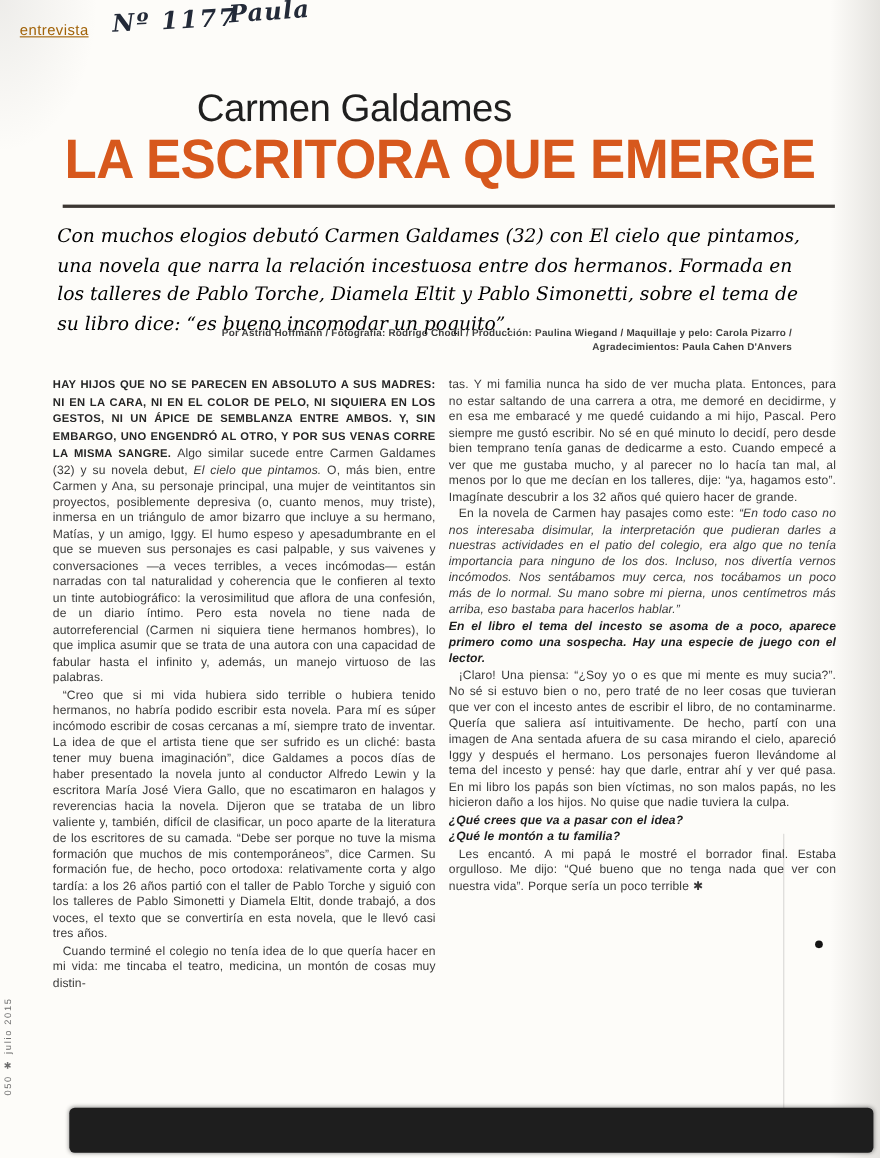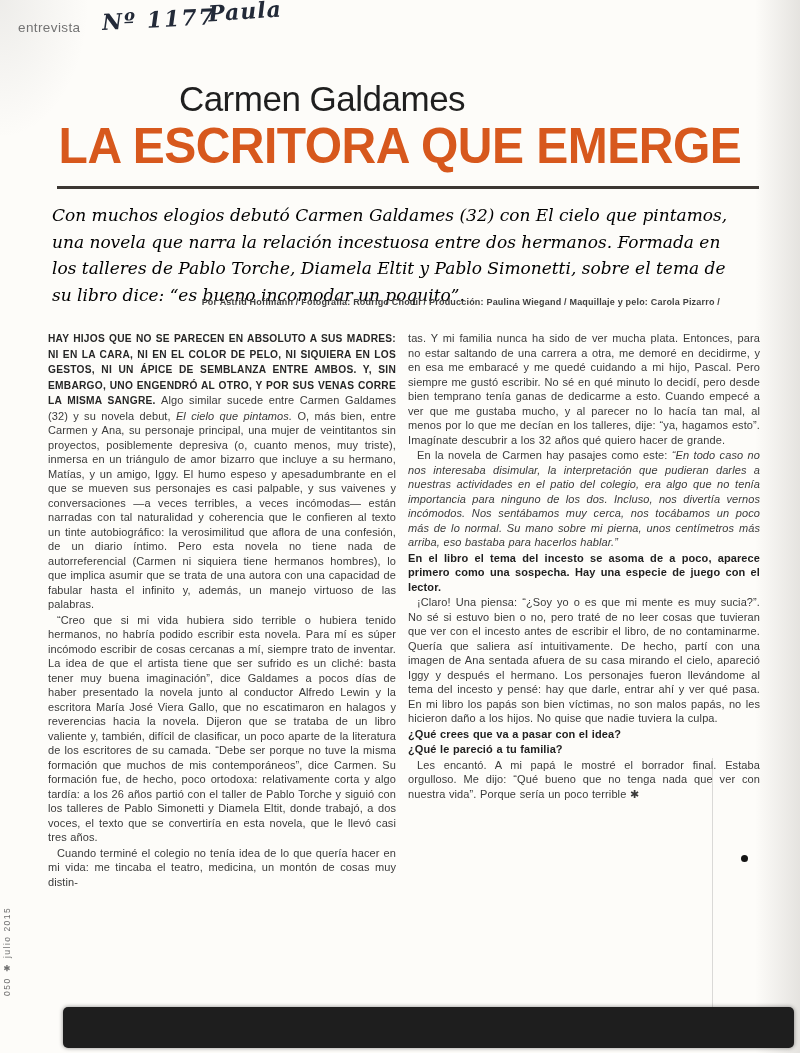--- a/index.html
+++ b/index.html
@@ -14,21 +14,21 @@
     background:linear-gradient(to right, rgba(120,115,108,0) 0%, rgba(120,115,108,0.18) 100%);
     pointer-events:none;
   }
   .scan-shade-topleft{
     position:absolute;top:0;left:0;width:90px;height:140px;
     background:radial-gradient(ellipse at 0% 0%, rgba(100,100,100,0.10), rgba(100,100,100,0) 70%);
     pointer-events:none;
   }
   .kicker{
     position:absolute;left:18px;top:20px;
-    font-size:13.5px;color:#737373;letter-spacing:0.4px;
+    font-size:13.5px;color:#a16207;letter-spacing:0.4px;text-decoration:underline;
   }
   .hand{
     position:absolute;color:#232a38;
     font-family:"DejaVu Serif",serif;font-style:italic;font-weight:700;
   }
   .hand-number{left:102px;top:6px;font-size:22px;transform:rotate(-3deg);letter-spacing:2px;}
   .hand-name{left:208px;top:-2px;font-size:22px;transform:rotate(-4deg);letter-spacing:1px;}
   .title-name{
     position:absolute;left:0;top:79px;width:644px;text-align:center;
     font-size:35px;color:#1f1f1f;font-weight:400;letter-spacing:-0.5px;
@@ -45,29 +45,29 @@
   .lede{
     position:absolute;left:52px;top:202px;width:696px;text-align:left;
     font-family:"DejaVu Serif",serif;font-style:italic;
     font-size:17px;line-height:26.5px;color:#000000;
   }
   .byline{
     position:absolute;left:80px;top:296px;width:640px;text-align:right;
     font-size:9px;font-weight:700;color:#3f3f3f;line-height:13px;letter-spacing:0.2px;
   }
   .col{
-    position:absolute;top:331px;
+    position:absolute;top:343px;
     font-size:11px;line-height:14.5px;color:#3a3a3a;
     text-align:justify;word-spacing:0.4px;letter-spacing:0.1px;
   }
   .col-left{left:48px;width:348px;}
   .col-right{left:408px;width:352px;}
   .para{margin:0 0 1px 0;}
   .para.indent{text-indent:9px;}
-  .para.question{font-weight:700;color:#1e1e1e;}
+  .para.question{font-weight:700;color:#1e1e1e;font-style:italic;}
   .run-caps{font-weight:700;font-size:10.2px;letter-spacing:0.25px;color:#262626;}
   .run-italic{font-style:italic;}
   .run-normal{}
   .folio-vertical{
     position:absolute;left:2px;top:826px;height:170px;
     writing-mode:vertical-rl;transform:rotate(180deg);
     font-size:8.5px;color:#6f6f6f;letter-spacing:1.5px;
   }
   .margin-dot{
     position:absolute;left:741px;top:855px;width:7px;height:7px;border-radius:50%;
@@ -94,33 +94,34 @@
 <div class="hand hand-name">Paula</div>
 
 <div class="title-name">Carmen Galdames</div>
 <div class="headline" id="headline" style="color: rgb(215, 88, 29);">LA ESCRITORA QUE EMERGE</div>
 <div class="head-rule"></div>
 
 <div class="lede">Con muchos elogios debutó Carmen Galdames (32) con El cielo que pintamos, una novela que narra la relación incestuosa entre dos hermanos. Formada en los talleres de Pablo Torche, Diamela Eltit y Pablo Simonetti, sobre el tema de su libro dice: “es bueno incomodar un poquito”.</div>
 
 <div class="byline">
   <div>Por Astrid Hoffmann / Fotografía: Rodrigo Chodil / Producción: Paulina Wiegand / Maquillaje y pelo: Carola Pizarro /</div>
+  <div>Agradecimientos: Paula Cahen D'Anvers</div>
 </div>
 
 <div class="col col-left">
     <p class="para first"><span class="run-caps">HAY HIJOS QUE NO SE PARECEN EN ABSOLUTO A SUS MADRES: NI EN LA CARA, NI EN EL COLOR DE PELO, NI SIQUIERA EN LOS GESTOS, NI UN ÁPICE DE SEMBLANZA ENTRE AMBOS. Y, SIN EMBARGO, UNO ENGENDRÓ AL OTRO, Y POR SUS VENAS CORRE LA MISMA SANGRE. </span><span class="run-normal">Algo similar sucede entre Carmen Galdames (32) y su novela debut, </span><span class="run-italic">El cielo que pintamos.</span><span class="run-normal"> O, más bien, entre Carmen y Ana, su personaje principal, una mujer de veintitantos sin proyectos, posiblemente depresiva (o, cuanto menos, muy triste), inmersa en un triángulo de amor bizarro que incluye a su hermano, Matías, y un amigo, Iggy. El humo espeso y apesadumbrante en el que se mueven sus personajes es casi palpable, y sus vaivenes y conversaciones —a veces terribles, a veces incómodas— están narradas con tal naturalidad y coherencia que le confieren al texto un tinte autobiográfico: la verosimilitud que aflora de una confesión, de un diario íntimo. Pero esta novela no tiene nada de autorreferencial (Carmen ni siquiera tiene hermanos hombres), lo que implica asumir que se trata de una autora con una capacidad de fabular hasta el infinito y, además, un manejo virtuoso de las palabras.</span></p>
     <p class="para indent"><span class="run-normal">“Creo que si mi vida hubiera sido terrible o hubiera tenido hermanos, no habría podido escribir esta novela. Para mí es súper incómodo escribir de cosas cercanas a mí, siempre trato de inventar. La idea de que el artista tiene que ser sufrido es un cliché: basta tener muy buena imaginación”, dice Galdames a pocos días de haber presentado la novela junto al conductor Alfredo Lewin y la escritora María José Viera Gallo, que no escatimaron en halagos y reverencias hacia la novela. Dijeron que se trataba de un libro valiente y, también, difícil de clasificar, un poco aparte de la literatura de los escritores de su camada. “Debe ser porque no tuve la misma formación que muchos de mis contemporáneos”, dice Carmen. Su formación fue, de hecho, poco ortodoxa: relativamente corta y algo tardía: a los 26 años partió con el taller de Pablo Torche y siguió con los talleres de Pablo Simonetti y Diamela Eltit, donde trabajó, a dos voces, el texto que se convertiría en esta novela, que le llevó casi tres años.</span></p>
     <p class="para indent"><span class="run-normal">Cuando terminé el colegio no tenía idea de lo que quería hacer en mi vida: me tincaba el teatro, medicina, un montón de cosas muy distin-</span></p>
   </div>
 <div class="col col-right">
     <p class="para normal"><span class="run-normal">tas. Y mi familia nunca ha sido de ver mucha plata. Entonces, para no estar saltando de una carrera a otra, me demoré en decidirme, y en esa me embaracé y me quedé cuidando a mi hijo, Pascal. Pero siempre me gustó escribir. No sé en qué minuto lo decidí, pero desde bien temprano tenía ganas de dedicarme a esto. Cuando empecé a ver que me gustaba mucho, y al parecer no lo hacía tan mal, al menos por lo que me decían en los talleres, dije: “ya, hagamos esto”. Imagínate descubrir a los 32 años qué quiero hacer de grande.</span></p>
     <p class="para indent"><span class="run-normal">En la novela de Carmen hay pasajes como este: </span><span class="run-italic">“En todo caso no nos interesaba disimular, la interpretación que pudieran darles a nuestras actividades en el patio del colegio, era algo que no tenía importancia para ninguno de los dos. Incluso, nos divertía vernos incómodos. Nos sentábamos muy cerca, nos tocábamos un poco más de lo normal. Su mano sobre mi pierna, unos centímetros más arriba, eso bastaba para hacerlos hablar.”</span></p>
     <p class="para question"><span class="run-normal">En el libro el tema del incesto se asoma de a poco, aparece primero como una sospecha. Hay una especie de juego con el lector.</span></p>
     <p class="para indent"><span class="run-normal">¡Claro! Una piensa: “¿Soy yo o es que mi mente es muy sucia?”. No sé si estuvo bien o no, pero traté de no leer cosas que tuvieran que ver con el incesto antes de escribir el libro, de no contaminarme. Quería que saliera así intuitivamente. De hecho, partí con una imagen de Ana sentada afuera de su casa mirando el cielo, apareció Iggy y después el hermano. Los personajes fueron llevándome al tema del incesto y pensé: hay que darle, entrar ahí y ver qué pasa. En mi libro los papás son bien víctimas, no son malos papás, no les hicieron daño a los hijos. No quise que nadie tuviera la culpa.</span></p>
     <p class="para question"><span class="run-normal">¿Qué crees que va a pasar con el idea?</span></p>
-    <p class="para question"><span class="run-normal">¿Qué le pareció a tu familia?</span></p>
+    <p class="para question"><span class="run-normal">¿Qué le montón a tu familia?</span></p>
     <p class="para indent"><span class="run-normal">Les encantó. A mi papá le mostré el borrador final. Estaba orgulloso. Me dijo: “Qué bueno que no tenga nada que ver con nuestra vida”. Porque sería un poco terrible ✱</span></p>
   </div>
 
 <div class="folio-vertical">050 ✱ julio 2015</div>
 <div class="margin-dot"></div>
 <div class="crease-line"></div>
 <div class="scanner-band"></div>
 
 </body></html>

